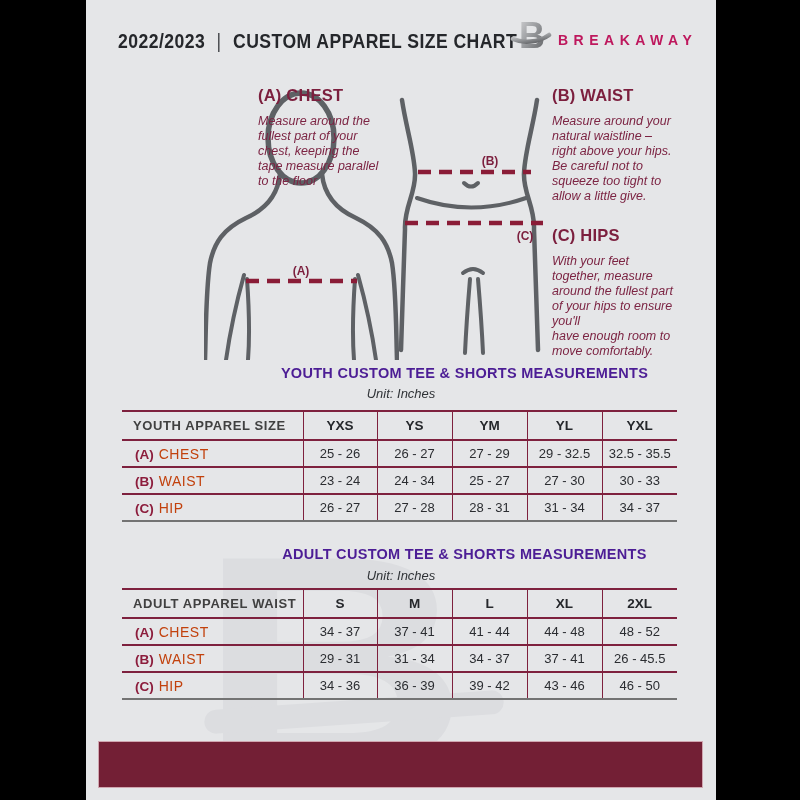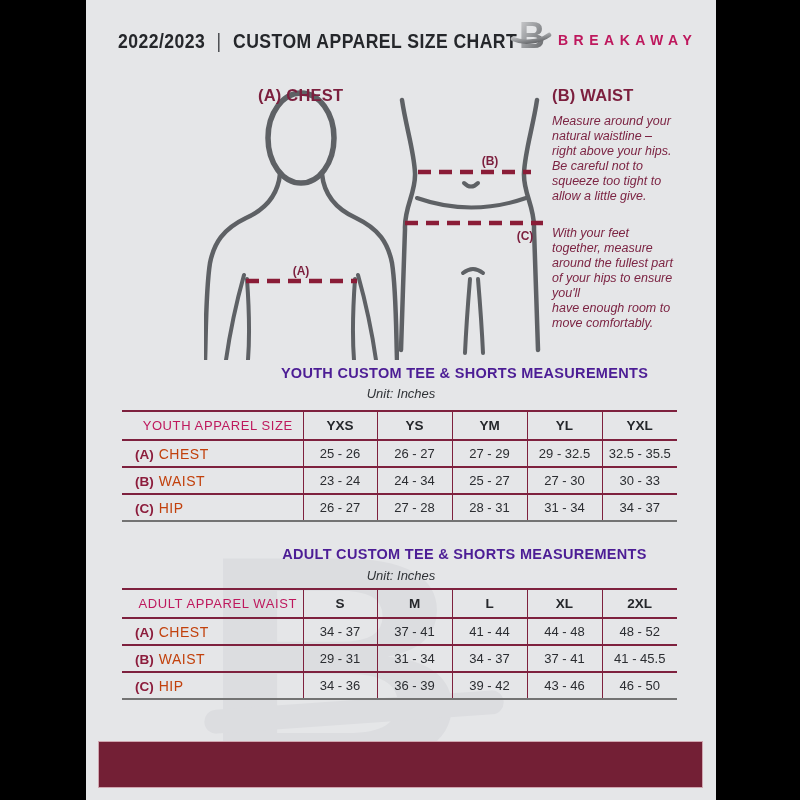--- a/index.html
+++ b/index.html
@@ -47,21 +47,21 @@
   
   .size-table { position:absolute; left:36px; width:555px; border-collapse:collapse;
     table-layout:fixed; z-index:1; }
   #youth-table { top:410px; } #adult-table { top:588px; }
   .size-table th, .size-table td { border-top:2px solid #7e213e; border-left:1.5px solid #7e213e;
     vertical-align:middle; background:transparent; }
   .size-table th:first-child, .size-table td:first-child { border-left:none; }
   .size-table tr:last-child td { border-bottom:2px solid #737373; }
   .size-table th { height:29px; }
   .size-table td { height:27px; font-size:13px; color:#2b2d31; text-align:center; }
-  .col-label { font-size:13px; font-weight:400; color:#be185d; text-align:center;
+  .col-label { font-size:13px; font-weight:700; color:#404040; text-align:left;
     padding-left:11px; letter-spacing:.6px; }
   .col-size { font-size:13.5px; font-weight:700; color:#25272b; text-align:center; }
   td.row-head { text-align:left; padding-left:13px; }
   td.row-head .pfx { color:#8c1d3c; font-weight:700; margin-right:5px; font-size:13.5px; }
   td.row-head .lbl { color:#c2410c; letter-spacing:.5px; font-size:14px; }
 
   
   .watermark-b { position:absolute; left:112px; top:538px; font-size:300px; line-height:.82;
     font-weight:700; color:#dcdde0; transform:scaleX(1.25); transform-origin:left top; z-index:0; }
   .watermark-slash { position:absolute; left:118px; top:700px; width:300px; height:24px;
@@ -114,31 +114,37 @@
     <path class="thin" d="M77 184 C75 208 73 236 72 258"></path>
     <path class="thin" d="M85 184 C87 208 89 236 90 258"></path>
     <line class="dash" x1="25" y1="77" x2="138" y2="77"></line>
     <line class="dash" x1="12" y1="128" x2="150" y2="128"></line>
     <text class="fig-label" x="97" y="70">(B)</text>
     <text class="fig-label" x="132" y="145">(C)</text>
   </svg>
 
   <div id="inst-chest" class="inst">
     <h3>(A) CHEST</h3>
+    <p>Measure around the
+fullest part of your
+chest, keeping the
+tape measure parallel
+to the floor</p>
   </div>
   <div id="inst-waist" class="inst">
     <h3>(B) WAIST</h3>
     <p>Measure around your
 natural waistline –
 right above your hips.
 Be careful not to
 squeeze too tight to
 allow a little give.</p>
   </div>
   <div id="inst-hips" class="inst">
+    <h3>(C) HIPS</h3>
     <p>With your feet
 together, measure
 around the fullest part
 of your hips to ensure
 you'll
 have enough room to
 move comfortably.</p>
   </div>
 
   <div class="watermark-b">B</div>
@@ -218,21 +224,21 @@
       <td>41 - 44</td>
       <td>44 - 48</td>
       <td>48 - 52</td>
     </tr>
     <tr>
       <td class="row-head"><span class="pfx">(B)</span><span class="lbl">WAIST</span></td>
       <td>29 - 31</td>
       <td>31 - 34</td>
       <td>34 - 37</td>
       <td>37 - 41</td>
-      <td>41 - 45.5</td>
+      <td>26 - 45.5</td>
     </tr>
     <tr>
       <td class="row-head"><span class="pfx">(C)</span><span class="lbl">HIP</span></td>
       <td>34 - 36</td>
       <td>36 - 39</td>
       <td>39 - 42</td>
       <td>43 - 46</td>
       <td>46 - 50</td>
     </tr>
   </tbody>

